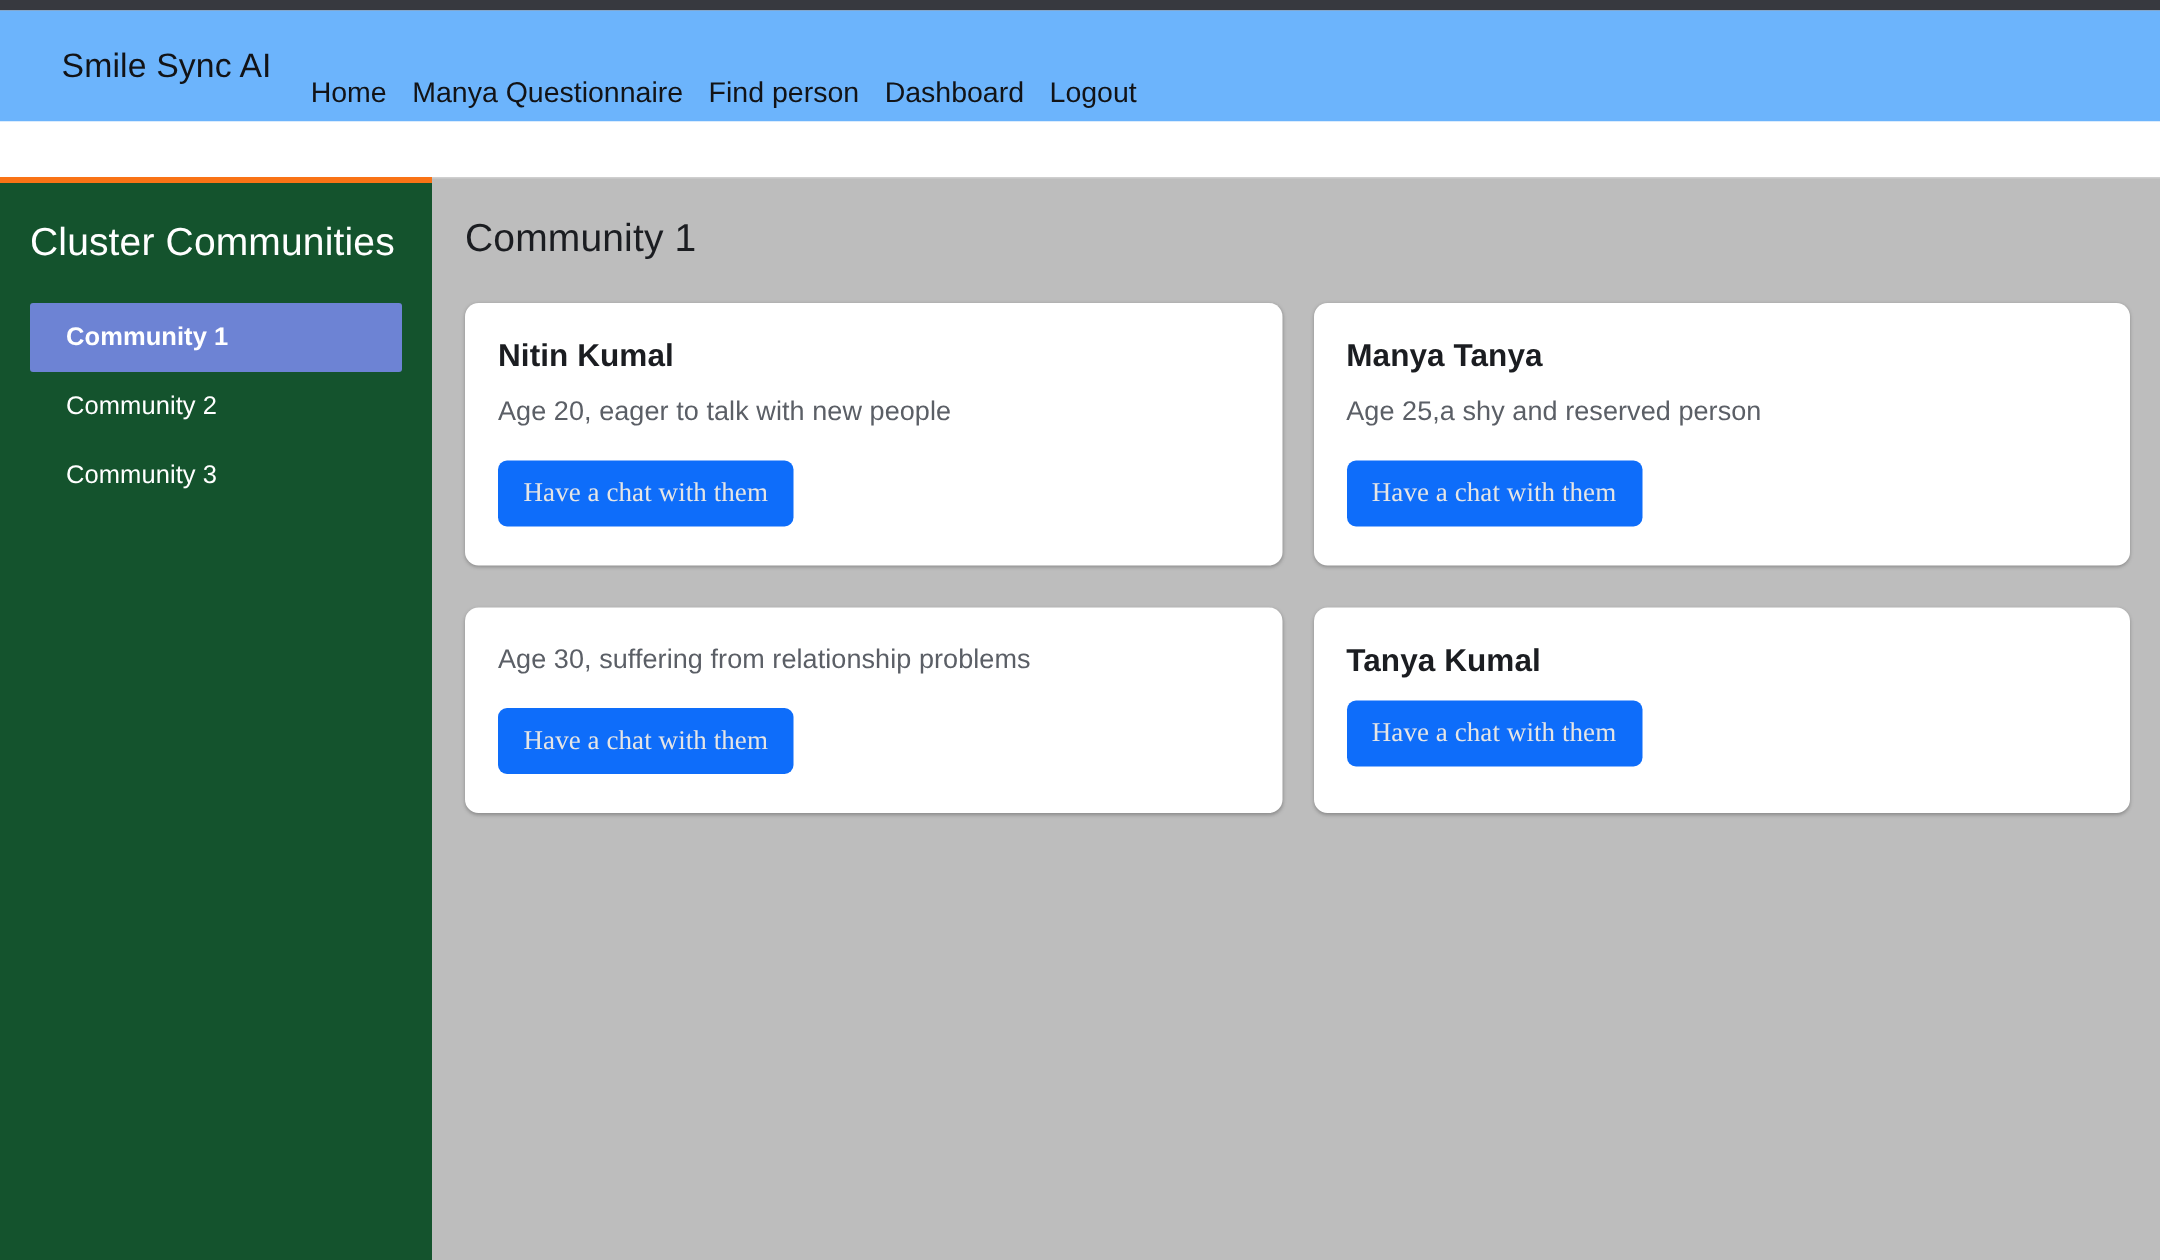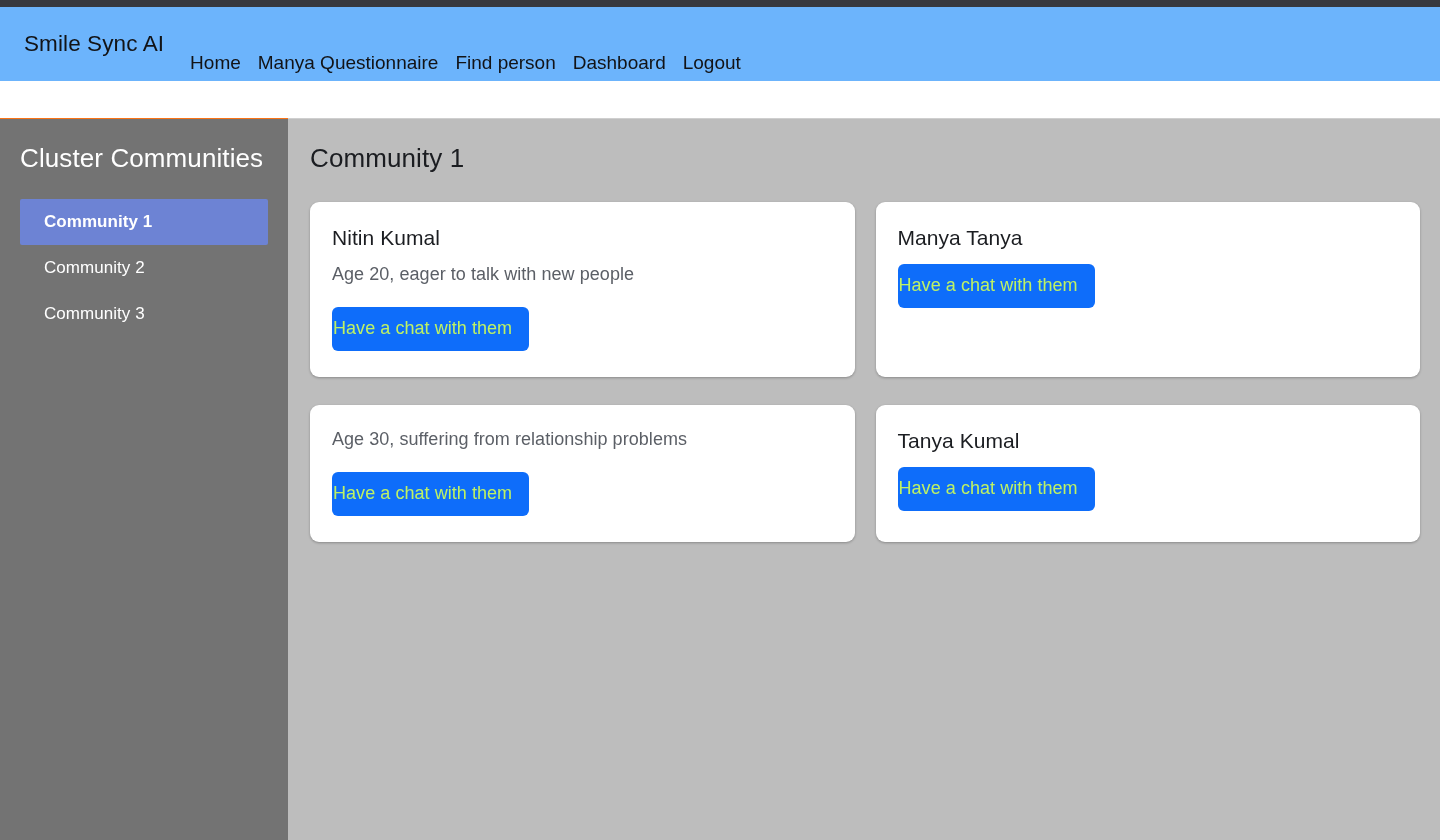--- a/index.html
+++ b/index.html
@@ -22,21 +22,21 @@
     background: #37393f;
   }
 
   
   .navbar {
     height: 74px;
     width: 100%;
     background: #6cb4fc;
     display: flex;
     align-items: center;
-    padding-left: 24px;
+    padding-left: 41px;
   }
   .brand {
     font-size: 22.5px;
     color: #121316;
     letter-spacing: 0.1px;
     margin-right: 26px;
     white-space: nowrap;
     cursor: pointer;
   }
   .nav-links {
@@ -64,23 +64,23 @@
   .layout {
     display: flex;
     height: 722px;
     width: 100%;
   }
 
   
   .sidebar {
     width: 288px;
     flex: 0 0 288px;
-    background: #737373;
+    background: #14532d;
     padding: 22px 20px 0 20px;
-    border-top: 1px solid #f97316;
+    border-top: 4px solid #f97316;
   }
   .sidebar-title {
     font-size: 26px;
     line-height: 1.32;
     color: #ffffff;
     font-weight: 400;
     margin: 0 0 24px 0;
     letter-spacing: 0.1px;
   }
   .sidebar-list {
@@ -127,39 +127,39 @@
 
   .card {
     background: #ffffff;
     border-radius: 9px;
     padding: 24px 22px 26px 22px;
     box-shadow: 0 1px 3px rgba(0,0,0,0.18), 0 1px 2px rgba(0,0,0,0.10);
   }
   .card-name {
     font-size: 21px;
     color: #1b1d21;
-    font-weight: 400;
+    font-weight: 700;
     margin: 0 0 14px 0;
     letter-spacing: 0.05px;
   }
   .card-desc {
     font-size: 18px;
     color: #5b5f66;
     margin: 0 0 22px 0;
     letter-spacing: 0.05px;
   }
   .chat-button {
     display: inline-block;
     background: #0e6dfa;
-    color: #bef264;
+    color: #e5e5e5;
     font-size: 18px;
-    font-family: Liberation Sans, sans-serif;
+    font-family: Liberation Serif, serif;
     border: none;
     border-radius: 6px;
-    padding: 11px 17px 12px 1px;
+    padding: 11px 17px 12px 17px;
     cursor: pointer;
     letter-spacing: 0.05px;
   }
 </style>
 </head>
 <body>
 
 <div class="top-strip"></div>
 
 <nav class="navbar">
@@ -192,20 +192,21 @@
     <div class="card-grid">
 
       <div class="card">
         <h3 class="card-name">Nitin Kumal</h3>
         <p class="card-desc">Age 20, eager to talk with new people</p>
         <button class="chat-button">Have a chat with them</button>
       </div>
 
       <div class="card">
         <h3 class="card-name">Manya Tanya</h3>
+        <p class="card-desc">Age 25,a shy and reserved person</p>
         <button class="chat-button">Have a chat with them</button>
       </div>
 
       <div class="card">
         <p class="card-desc">Age 30, suffering from relationship problems</p>
         <button class="chat-button">Have a chat with them</button>
       </div>
 
       <div class="card">
         <h3 class="card-name">Tanya Kumal</h3>

